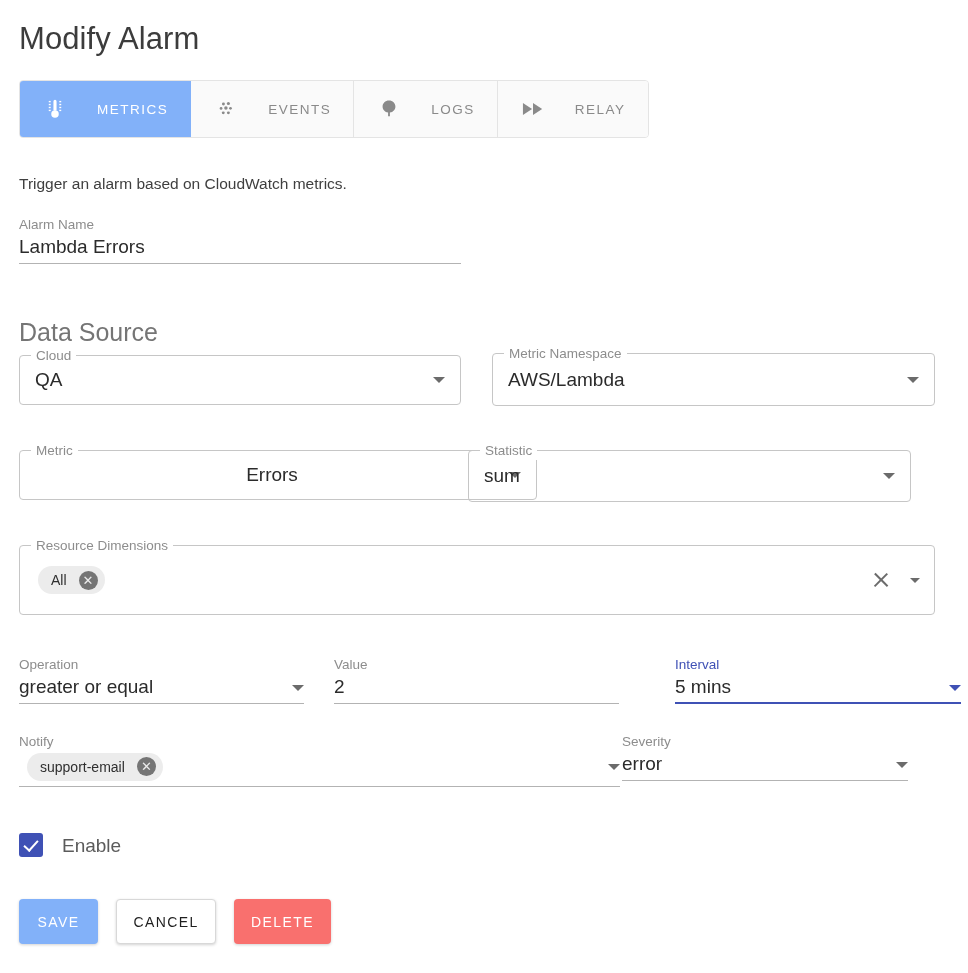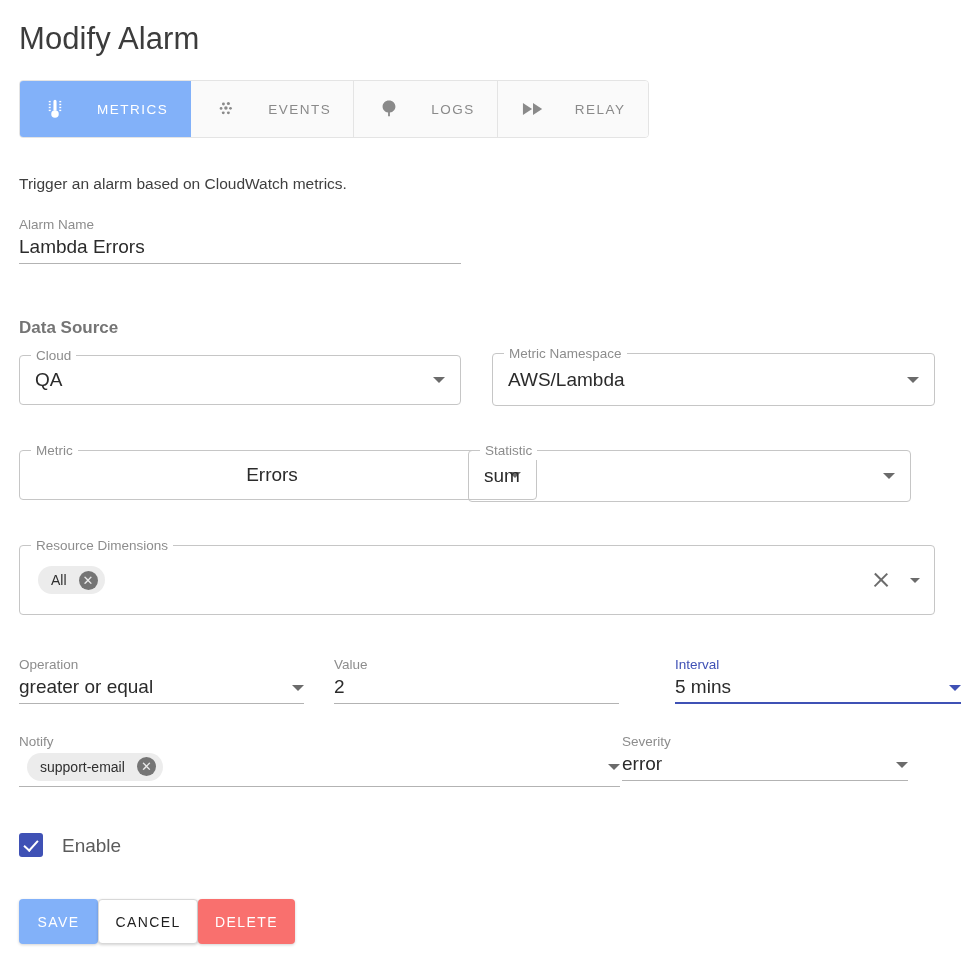--- a/index.html
+++ b/index.html
@@ -80,23 +80,23 @@
     left: 19px;
     top: 175px;
     font-size: 15.5px;
     color: #3f3f3f;
   }
 
   
   .section-title {
     position: absolute;
     left: 19px;
-    font-size: 17px;
+    font-size: 25px;
     color: #757575;
-    font-weight: 700;
+    font-weight: 400;
   }
 
   
   .std-field {
     position: absolute;
   }
   .std-label {
     font-size: 13.5px;
     color: #8d8d8d;
     line-height: 18px;
@@ -247,20 +247,21 @@
     color: #5b5b5b;
   }
 
   
   .btnrow {
     position: absolute;
     left: 19px;
     top: 899px;
     display: flex;
     align-items: flex-start;
+    gap: 18px;
   }
   .btn {
     height: 45px;
     border-radius: 4px;
     font-size: 14px;
     font-weight: 500;
     letter-spacing: 1.4px;
     display: inline-flex;
     align-items: center;
     justify-content: center;

